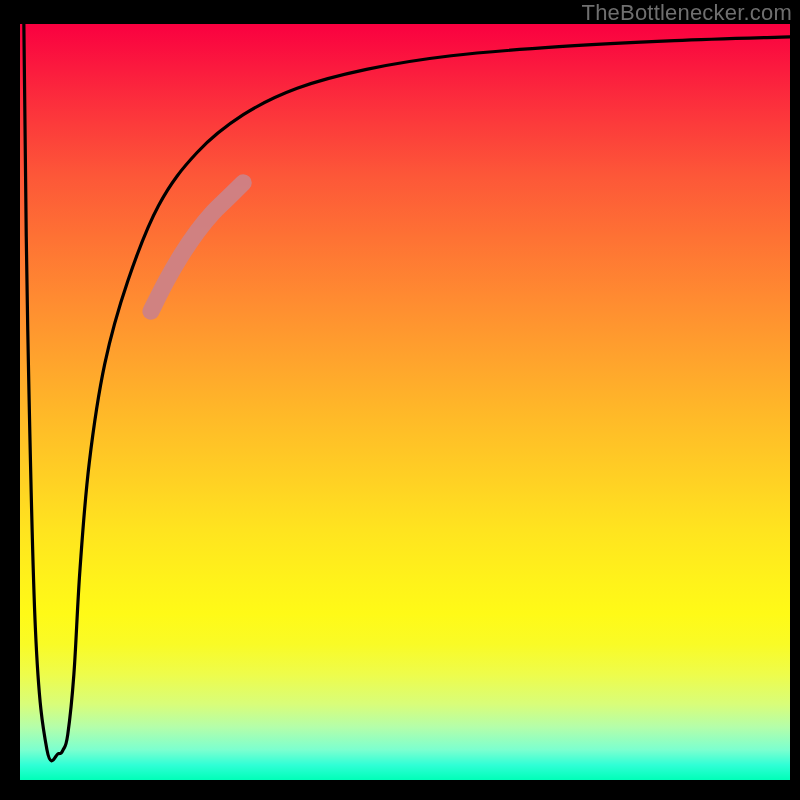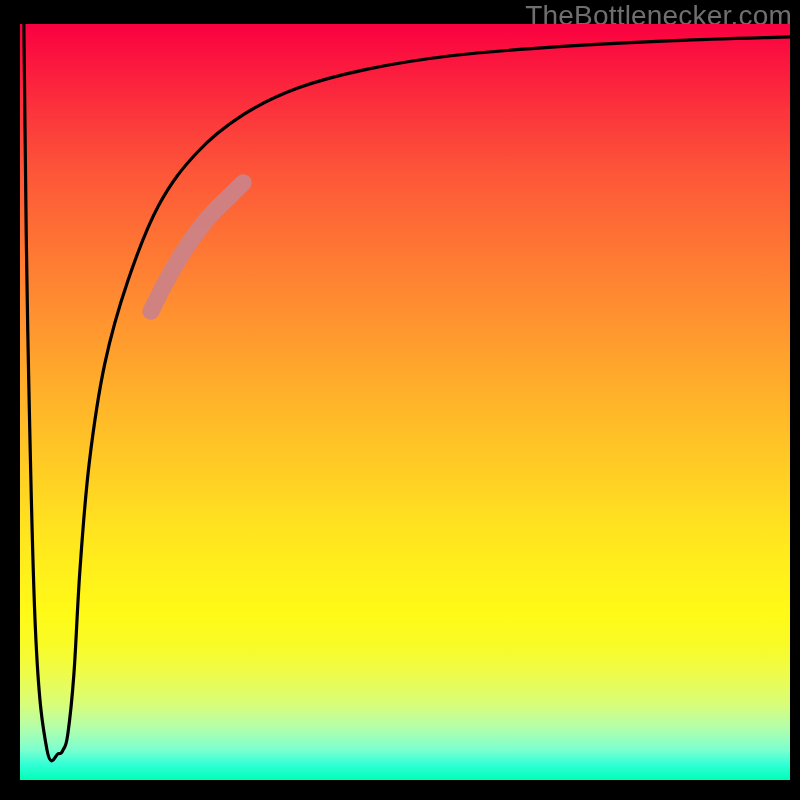--- a/index.html
+++ b/index.html
@@ -15,21 +15,21 @@
     position: relative;
     width: 800px;
     height: 800px;
     background: #000;
   }
   .attribution {
     position: absolute;
     top: 0;
     right: 8px;
     color: #6f6f6f;
-    font-size: 28px;
+    font-size: 22px;
     font-weight: 400;
     letter-spacing: 0.2px;
     user-select: none;
   }
   .plot-area {
     position: absolute;
     left: 20px;
     top: 24px;
     width: 770px;
     height: 756px;

